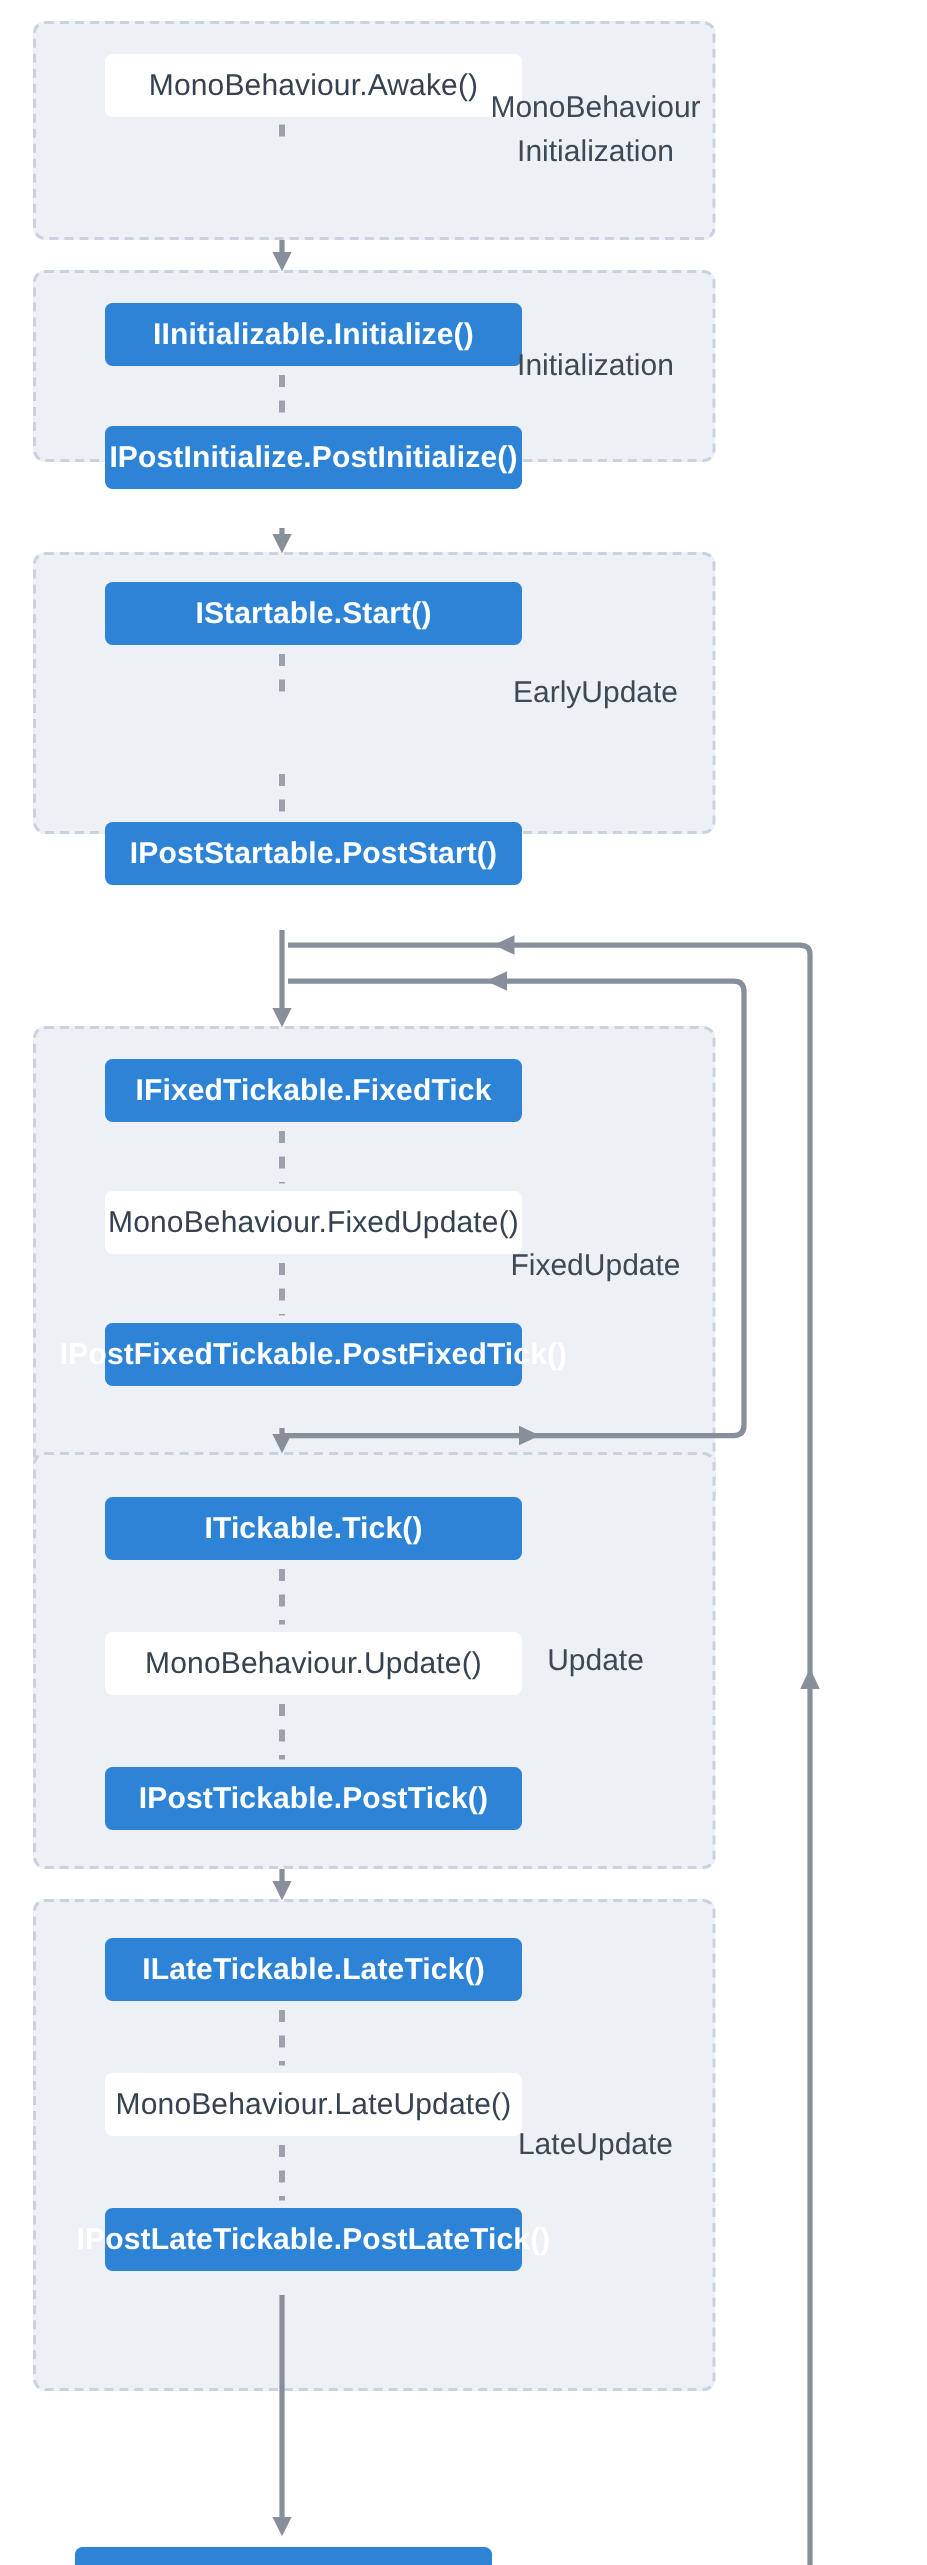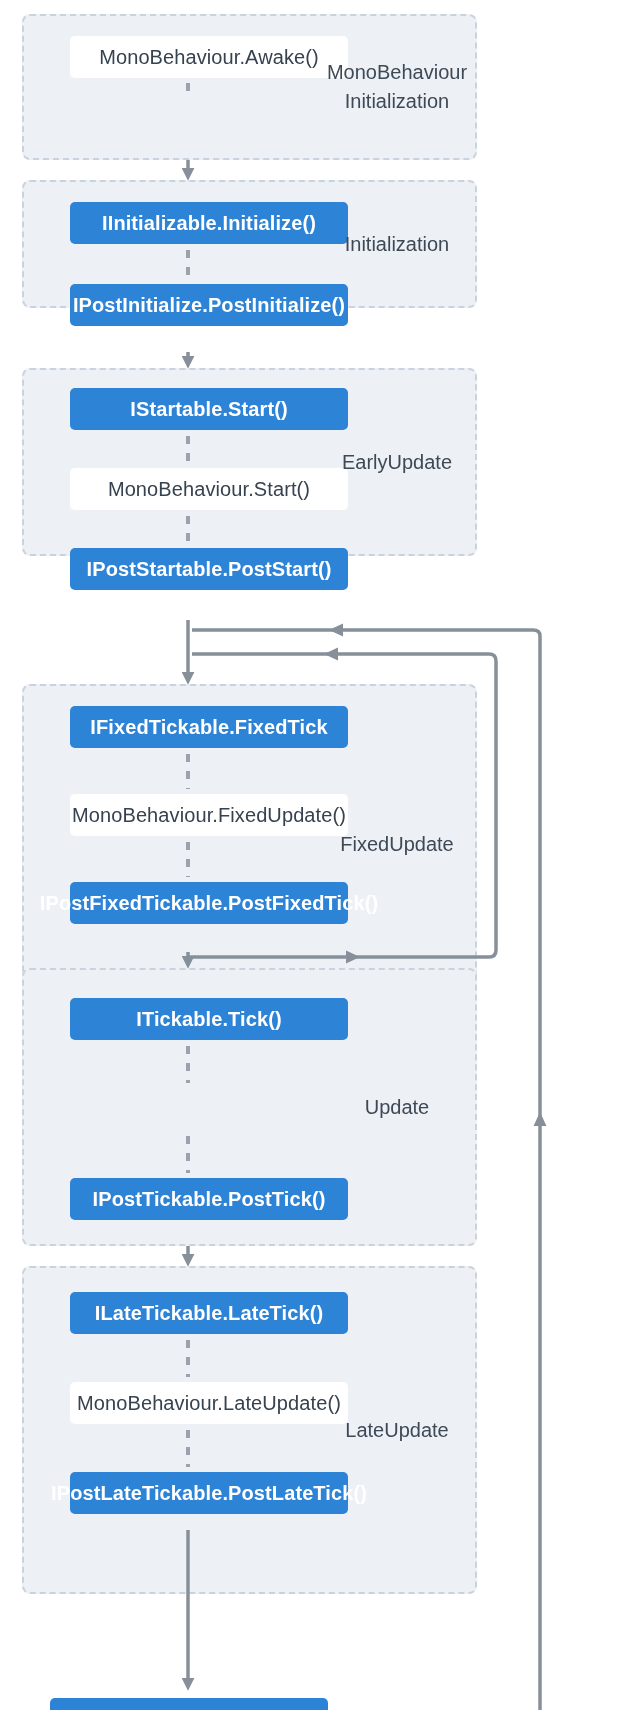--- a/index.html
+++ b/index.html
@@ -94,23 +94,20 @@
     <div class="box blue" style="top:102px">
       <span>IPostInitialize.PostInitialize()</span>
     </div>
     <div class="panel-label">Initialization</div>
   </section>
 
   <section class="panel" style="top:368px;height:188px">
     <div class="box blue" style="top:18px">
       <span>IStartable.Start()</span>
     </div>
-    <div class="box white" style="top:98px">
-      <span>MonoBehaviour.Start()</span>
-    </div>
     <div class="box blue" style="top:178px">
       <span>IPostStartable.PostStart()</span>
     </div>
     <div class="panel-label">EarlyUpdate</div>
   </section>
 
   <section class="panel" style="top:684px;height:320px">
     <div class="box blue" style="top:20px">
       <span>IFixedTickable.FixedTick</span>
     </div>
@@ -119,20 +116,23 @@
     </div>
     <div class="box blue" style="top:196px">
       <span>IPostFixedTickable.PostFixedTick()</span>
     </div>
     <div class="panel-label">FixedUpdate</div>
   </section>
 
   <section class="panel" style="top:968px;height:278px">
     <div class="box blue" style="top:28px">
       <span>ITickable.Tick()</span>
+    </div>
+    <div class="box white" style="top:118px">
+      <span>MonoBehaviour.Update()</span>
     </div>
     <div class="box blue" style="top:208px">
       <span>IPostTickable.PostTick()</span>
     </div>
     <div class="panel-label">Update</div>
   </section>
 
   <section class="panel" style="top:1266px;height:328px">
     <div class="box blue" style="top:24px">
       <span>ILateTickable.LateTick()</span>

